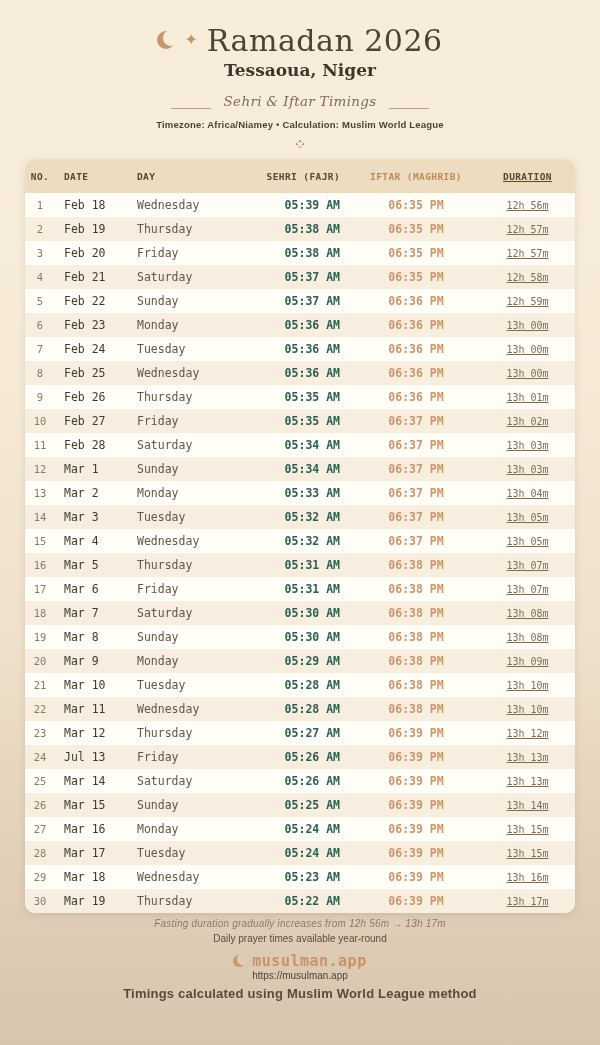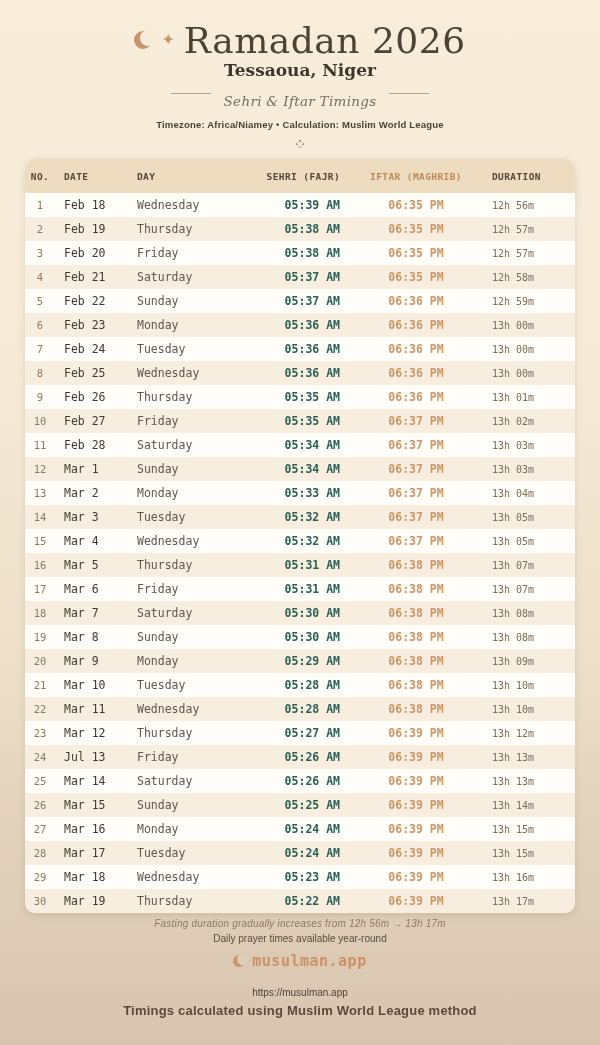--- a/index.html
+++ b/index.html
@@ -20,23 +20,23 @@
   .poster{width:600px;height:1045px;padding-top:20px;}
 
   
   .title-row{display:flex;align-items:center;justify-content:center;gap:9px;height:40px;}
   .moon{position:relative;width:18px;height:18px;border-radius:50%;background:var(--accent);flex:0 0 auto;}
   .moon::after{content:"";position:absolute;top:-1px;left:6px;width:16px;height:16px;border-radius:50%;background:#f7ebd9;}
   .moon .tiny-star{position:absolute;right:-3px;top:5px;font-size:7px;line-height:7px;color:var(--accent);}
   .mini-moon{position:relative;width:12px;height:12px;border-radius:50%;background:var(--iftar);flex:0 0 auto;display:inline-block;}
   .mini-moon::after{content:"";position:absolute;top:-1px;left:4px;width:11px;height:11px;border-radius:50%;background:#ddccb6;}
   .sparkle{color:var(--accent);font-size:16px;line-height:16px;flex:0 0 auto;}
-  h1{font-family:"DejaVu Serif",serif;font-size:36px;font-weight:400;color:#4d4234;letter-spacing:0.5px;}
+  h1{font-family:"DejaVu Serif",serif;font-size:30px;font-weight:400;color:#4d4234;letter-spacing:0.5px;}
   .location{text-align:center;font-family:"DejaVu Serif",serif;font-size:17px;font-weight:bold;color:#3e362a;margin-top:0;}
-  .subtitle-row{display:flex;align-items:flex-start;justify-content:center;gap:13px;margin-top:13px;}
+  .subtitle-row{display:flex;align-items:flex-end;justify-content:center;gap:13px;margin-top:13px;}
   .subtitle-row .line{width:40px;height:1px;background:#b3a188;}
   .subtitle{font-family:"DejaVu Serif",serif;font-style:italic;font-size:13.5px;color:#7c6c58;letter-spacing:0.3px;}
   .meta{text-align:center;font-size:9.5px;font-weight:bold;color:#4e4134;margin-top:10px;letter-spacing:0.2px;}
   .diamond{width:6px;height:6px;border:1px dotted #ac9a80;transform:rotate(45deg);margin:11px auto 0 auto;}
 
   
   .card{
     width:550px;margin:12px auto 0 auto;background:#fffdf8;border-radius:10px;overflow:hidden;
     box-shadow:0 2px 7px rgba(90,70,45,0.14);
     font-family:"DejaVu Sans Mono",monospace;
@@ -44,38 +44,38 @@
   .thead{display:flex;align-items:center;height:34px;background:#eedcc0;
     font-size:9.5px;font-weight:bold;letter-spacing:0.4px;color:#554838;}
   .tr{display:flex;align-items:center;height:24px;font-size:11.5px;}
   .tr:nth-child(even){background:#f8eee0;}
   .td,.th{flex:0 0 auto;white-space:nowrap;}
   .c-no{width:30px;text-align:center;}
   .c-date{width:78px;padding-left:9px;text-align:left;}
   .c-day{width:72px;padding-left:4px;text-align:left;}
   .c-sehri{width:135px;text-align:right;}
   .c-iftar{width:152px;text-align:center;}
-  .c-dur{flex:1 1 auto;padding-right:12px;}
+  .c-dur{flex:1 1 auto;text-align:center;padding-right:12px;text-decoration:underline;}
   .th.c-no{text-align:center;}
   .thead .c-iftar{color:var(--accent-deep);}
   .td.c-no{color:#8d7a60;font-size:10.5px;}
   .td.c-date{color:#403a31;}
   .td.c-day{color:#5f584c;}
   .td.c-sehri{color:var(--sehri);font-weight:bold;}
   .td.c-iftar{color:var(--iftar);font-weight:bold;}
   .td.c-dur{color:#7d6c57;font-size:10px;}
 
   
   footer{text-align:center;}
   .note{margin-top:5px;font-style:italic;font-size:10px;color:#8b7b66;letter-spacing:0.2px;}
   .quote{margin-top:5px;font-family:"Liberation Serif",serif;font-style:italic;font-size:16px;color:#463d30;}
   .avail{margin-top:4px;font-size:10px;color:#5a4d3f;}
   .brand-row{margin-top:8px;display:flex;align-items:center;justify-content:center;gap:7px;}
   .brand{font-family:"DejaVu Sans Mono",monospace;font-size:15px;font-weight:bold;color:#cd9166;letter-spacing:0.5px;}
-  .url{margin-top:17px;font-size:10px;color:#4f4336;}
+  .url{margin-top:0;font-size:10px;color:#4f4336;}
   .method{margin-top:5px;font-size:13px;font-weight:bold;color:#594b3c;letter-spacing:0.2px;}
 </style>
 </head>
 <body>
 
 <div class="poster">
 
   <header>
     <div class="title-row">
       <span class="moon">

